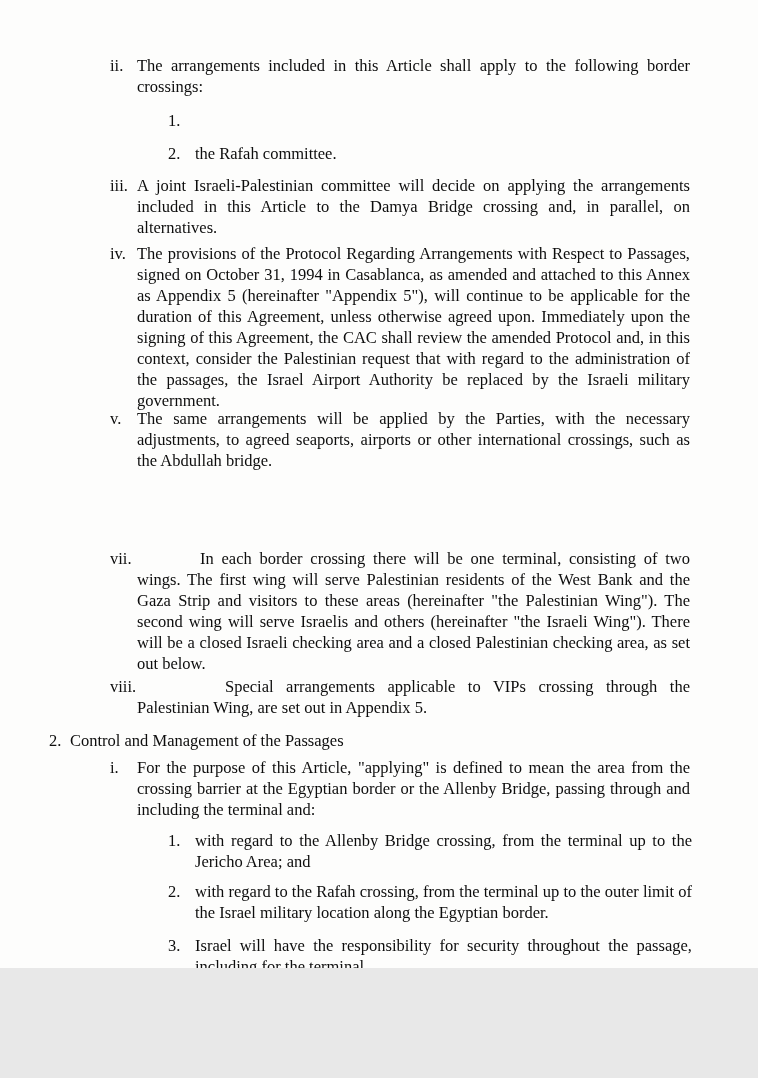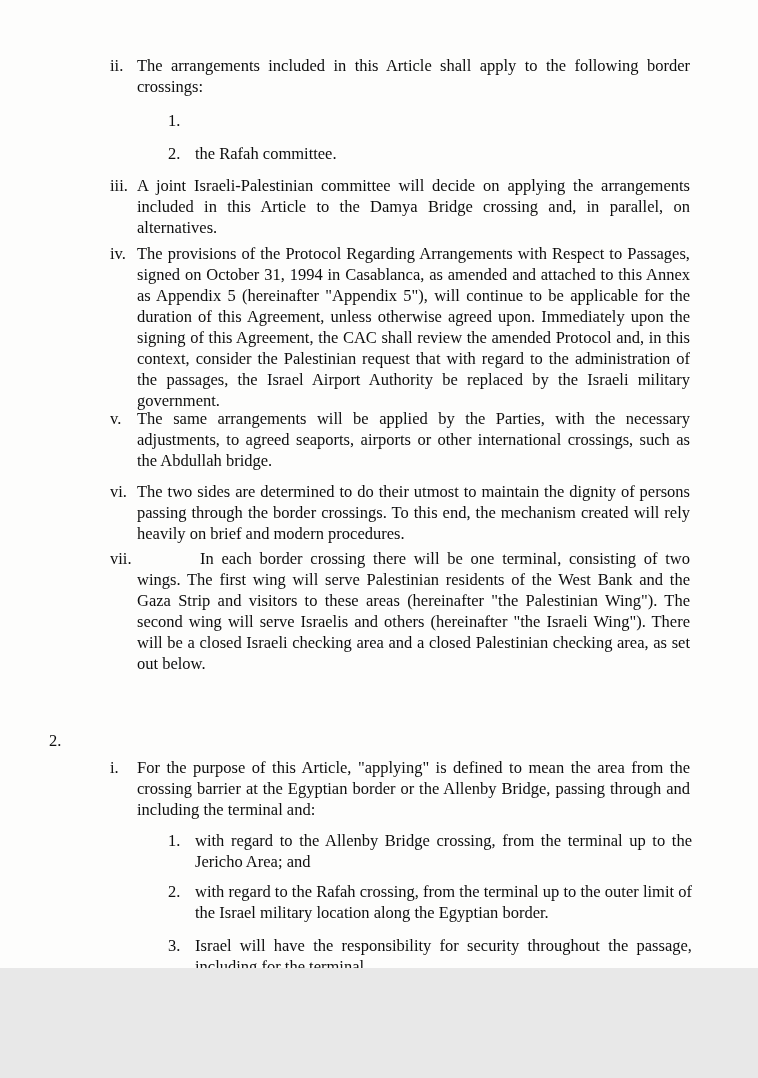--- a/index.html
+++ b/index.html
@@ -74,33 +74,34 @@
   <div class="blk roman" style="top:243px">
     <span class="mk">iv.</span>
     <span class="tx">The provisions of the Protocol Regarding Arrangements with Respect to Passages, signed on October 31, 1994 in Casablanca, as amended and attached to this Annex as Appendix 5 (hereinafter "Appendix 5"), will continue to be applicable for the duration of this Agreement, unless otherwise agreed upon. Immediately upon the signing of this Agreement, the CAC shall review the amended Protocol and, in this context, consider the Palestinian request that with regard to the administration of the passages, the Israel Airport Authority be replaced by the Israeli military government.</span>
   </div>
 
   <div class="blk roman" style="top:408px">
     <span class="mk">v.</span>
     <span class="tx">The same arrangements will be applied by the Parties, with the necessary adjustments, to agreed seaports, airports or other international crossings, such as the Abdullah bridge.</span>
   </div>
 
-  <div class="blk roman" style="top:481px">
-    <span class="mk">vi.</span>
-    <span class="tx">The two sides are determined to do their utmost to maintain the dignity of persons passing through the border crossings. To this end, the mechanism created will rely heavily on brief and modern procedures.</span>
-  </div>
 
   <div class="blk roman indent-tab" style="top:548px">
     <span class="mk" style="text-indent:0">vii.</span>
     <span class="tx">In each border crossing there will be one terminal, consisting of two wings. The first wing will serve Palestinian residents of the West Bank and the Gaza Strip and visitors to these areas (hereinafter "the Palestinian Wing"). The second wing will serve Israelis and others (hereinafter "the Israeli Wing"). There will be a closed Israeli checking area and a closed Palestinian checking area, as set out below.</span>
   </div>
 
+  <div class="blk roman indent-tab-lg" style="top:676px">
+    <span class="mk" style="text-indent:0">viii.</span>
+    <span class="tx">Special arrangements applicable to VIPs crossing through the Palestinian Wing, are set out in Appendix 5.</span>
+  </div>
 
   <div class="blk mainnum" style="top:730px">
     <span class="mk">2.</span>
+    <span class="tx">Control and Management of the Passages</span>
   </div>
 
   <div class="blk roman" style="top:757px">
     <span class="mk">i.</span>
     <span class="tx">For the purpose of this Article, "applying" is defined to mean the area from the crossing barrier at the Egyptian border or the Allenby Bridge, passing through and including the terminal and:</span>
   </div>
 
   <div class="blk subnum" style="top:830px">
     <span class="mk">1.</span>
     <span class="tx">with regard to the Allenby Bridge crossing, from the terminal up to the Jericho Area; and</span>

